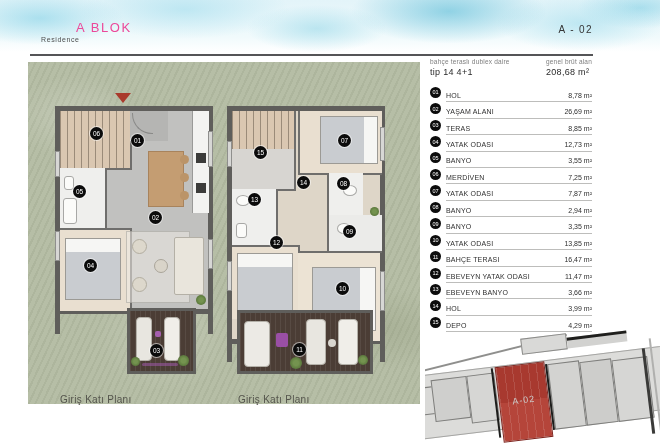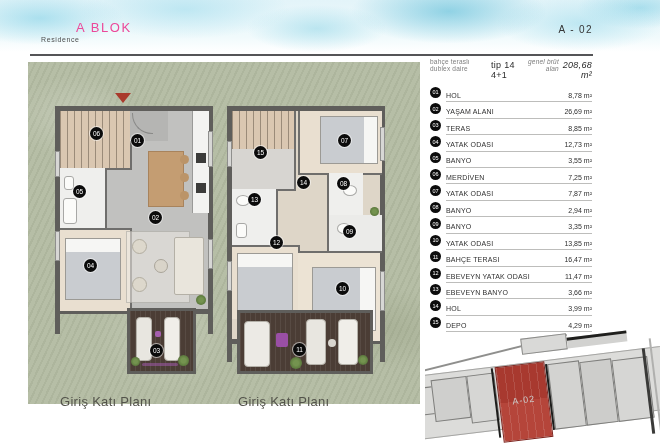--- a/index.html
+++ b/index.html
@@ -17,22 +17,22 @@
       radial-gradient(ellipse 90px 30px at 97% 15%, rgba(110,200,224,.5), transparent 70%),
       linear-gradient(180deg,#e3f4f9 0%,#f0fafc 70%,#ffffff 100%);}
   .block-title{position:absolute;left:33px;top:20px;font-size:13px;letter-spacing:1.6px;color:#ec4899;margin-left:43px;}
   .block-subtitle{position:absolute;left:41px;top:36px;font-size:7px;letter-spacing:.6px;color:#4f4f4f;}
   .unit-code{position:absolute;right:67px;top:24px;font-size:10px;letter-spacing:1.4px;color:#353535;}
   .header-rule{position:absolute;left:30px;top:54px;width:563px;height:2px;background:#55555
 7;background:#555557;}
 
   
   .summary{position:absolute;left:430px;top:58px;width:162px;display:flex;justify-content:space-between;}
-  .sum-col{display:flex;flex-direction:row;}
-  .sum-col.right{text-align:right;font-style:italic;}
+  .sum-col{display:flex;flex-direction:column;}
+  .sum-col.right{}
   .sum-label{font-size:6.5px;color:#7d7d7d;letter-spacing:.2px;}
   .sum-value{font-size:9px;color:#2a2a2a;margin-top:2px;letter-spacing:.3px;}
 
   
   .rooms-table{position:absolute;left:430px;top:84px;width:162px;}
   .row{display:flex;align-items:center;gap:5px;height:16.45px;}
   .badge{width:11px;height:11px;border-radius:50%;background:#0c0c0c;color:#fff;
          font-size:5.5px;display:flex;align-items:center;justify-content:center;flex:0 0 auto;}
   .rowline{flex:1;height:100%;display:flex;justify-content:space-between;align-items:flex-end;
            border-bottom:1px solid #bdbdbb;padding-bottom:2.5px;}
@@ -62,21 +62,21 @@
   .bed.p-right{background:linear-gradient(90deg,#c9ccd0 0 76%,#f6f6f4 76% 100%);}
   .terrace{position:absolute;background:#4b3d35;border:3px solid #5f5e5b;
     background-image:repeating-linear-gradient(to right, rgba(255,255,255,.07) 0 1px, transparent 1px 5px);}
   .lounger{position:absolute;background:#e8e6e0;border-radius:4px;border:1px solid #b3b0a8;}
   .plant{position:absolute;border-radius:50%;background:radial-gradient(circle,#74934f 30%,#49652f 100%);}
   .marker{position:absolute;width:13px;height:13px;border-radius:50%;background:#0b0b0b;color:#fff;
           font-size:6.5px;display:flex;align-items:center;justify-content:center;
           box-shadow:0 0 0 1px rgba(255,255,255,.55);}
   .entr-arrow{position:absolute;width:0;height:0;border-left:8px solid transparent;
           border-right:8px solid transparent;border-top:10px solid #a93a2c;}
-  .caption{position:absolute;font-size:13px;color:#53534b;letter-spacing:.3px;}
+  .caption{position:absolute;font-size:10px;color:#53534b;letter-spacing:.3px;}
   .win{position:absolute;background:#d7d7d5;box-shadow:inset 0 0 0 1px #8f8f8d;}
   .stub{position:absolute;width:5px;background:#5f5e5b;}
   .counter{position:absolute;background:#f3f3f1;border-left:1px solid #9a9a98;}
   .appl{position:absolute;width:10px;height:10px;background:#3c3c3a;}
   .fixture{position:absolute;background:#fbfbf9;border:1px solid #a8a8a6;border-radius:3px;}
   .rug{position:absolute;background:rgba(236,234,228,.55);border:1px solid rgba(120,120,115,.35);}
   .table-wood{position:absolute;background:#c49d72;border:1px solid #a8835c;}
   .chair{position:absolute;width:9px;height:9px;border-radius:50%;background:#bb9468;}
   .sofa{position:absolute;background:#e9e5dc;border:1px solid #b4b0a6;border-radius:2px;}
   .circ{position:absolute;border-radius:50%;}

